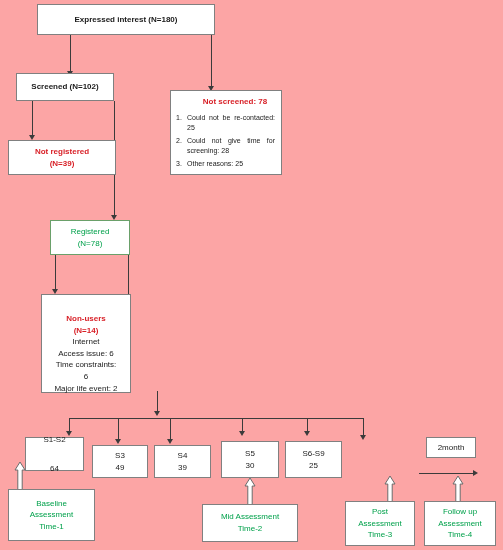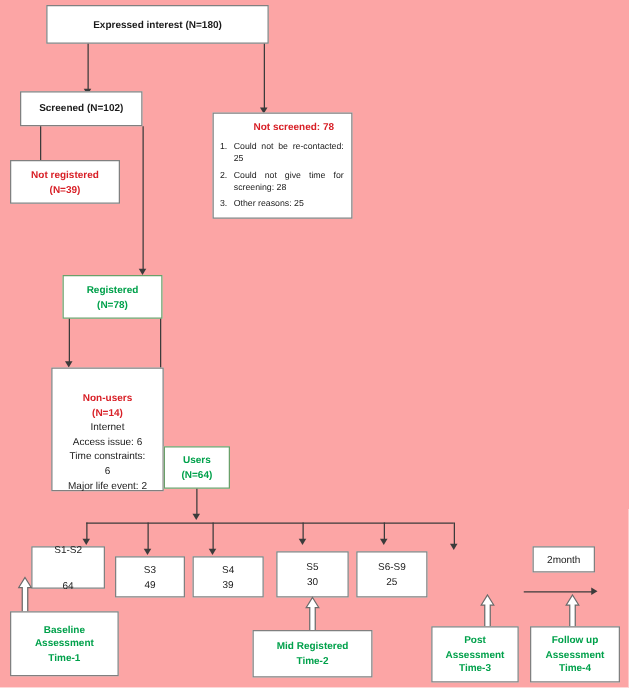--- a/index.html
+++ b/index.html
@@ -25,21 +25,21 @@
     align-items:center;
     justify-content:center;
     text-align:center;
     font-size:8px;
     line-height:1.45;
     color:#1a1a1a;
     font-weight:bold;
   }
   .box.green{border-color:#6aa06a;}
   .txt-red{color:#d81f26;font-weight:bold;}
-  .txt-green{color:#00a14b;font-weight:bold;}
+  .txt-green{color:#00a14b;font-weight:normal;}
   .txt-black{color:#1a1a1a;font-weight:bold;}
   .normal{font-weight:normal;}
   
   .reasons{
     width:100%;
     box-sizing:border-box;
     padding:0 6px 0 5px;
     font-size:7px;
     font-weight:normal;
     color:#1a1a1a;
@@ -91,21 +91,21 @@
   <div class="box" style="left:16px;top:73px;width:98px;height:28px;">
     <span class="txt-black">Screened (N=102)</span>
   </div>
 
   <div class="vline" style="left:32px;top:101px;height:36px;"></div>
   <div class="arrow-down" style="left:29px;top:135px;"></div>
 
   <div class="vline" style="left:114px;top:101px;height:117px;"></div>
   <div class="arrow-down" style="left:111px;top:215px;"></div>
 
-  <div class="box" style="left:8px;top:128px;width:88px;height:35px;">
+  <div class="box" style="left:8px;top:140px;width:108px;height:35px;">
     <span class="txt-red">Not registered</span>
     <span class="txt-red">(N=39)</span>
   </div>
 
   <div class="box" style="left:170px;top:90px;width:112px;height:85px;justify-content:flex-start;padding-top:5px;">
     <span class="txt-red" style="margin-bottom:3px;margin-left:18px;">Not screened: 78</span>
     <div class="reasons">
       <div class="reason">
         <span class="num">1.</span>
         <span class="body">Could not be re-contacted: 25</span>
@@ -135,24 +135,20 @@
   <div class="box" style="left:22px;top:294px;width:90px;height:99px;justify-content:flex-start;padding-top:18px;margin-left:19px;">
     <span class="txt-red">Non-users</span>
     <span class="txt-red">(N=14)</span>
     <span class="normal">Internet</span>
     <span class="normal">Access issue: 6</span>
     <span class="normal">Time constraints:</span>
     <span class="normal">6</span>
     <span class="normal">Major life event: 2</span>
   </div>
 
-  <div class="box green" style="left:131px;top:357px;width:53px;height:34px;">
-    <span class="txt-green">Users</span>
-    <span class="txt-green">(N=64)</span>
-  </div>
 
   <div class="vline" style="left:157px;top:391px;height:22px;"></div>
   <div class="arrow-down" style="left:154px;top:411px;"></div>
 
   <div class="hline" style="left:69px;top:418px;width:294px;"></div>
 
   <div class="vline" style="left:69px;top:418px;height:15px;"></div>
   <div class="arrow-down" style="left:66px;top:431px;"></div>
 
   <div class="vline" style="left:118px;top:418px;height:23px;"></div>
@@ -227,21 +223,21 @@
     </svg>
   </div>
 
   <div class="box" style="left:8px;top:489px;width:87px;height:52px;">
     <span class="txt-green">Baseline</span>
     <span class="txt-green">Assessment</span>
     <span class="txt-green">Time-1</span>
   </div>
 
   <div class="box" style="left:202px;top:504px;width:96px;height:38px;">
-    <span class="txt-green">Mid Registered</span>
+    <span class="txt-green">Mid Assessment</span>
     <span class="txt-green">Time-2</span>
   </div>
 
   <div class="box" style="left:345px;top:501px;width:70px;height:45px;">
     <span class="txt-green">Post</span>
     <span class="txt-green">Assessment</span>
     <span class="txt-green">Time-3</span>
   </div>
 
   <div class="box" style="left:424px;top:501px;width:72px;height:45px;">

